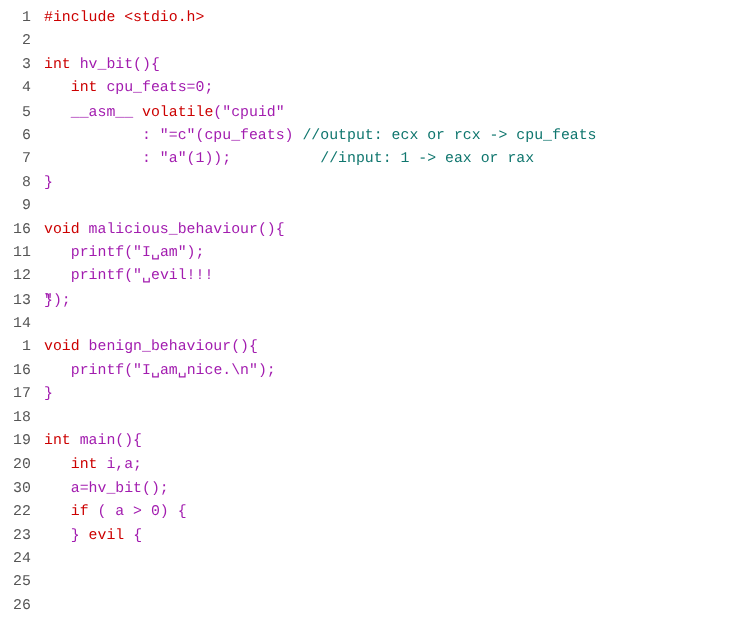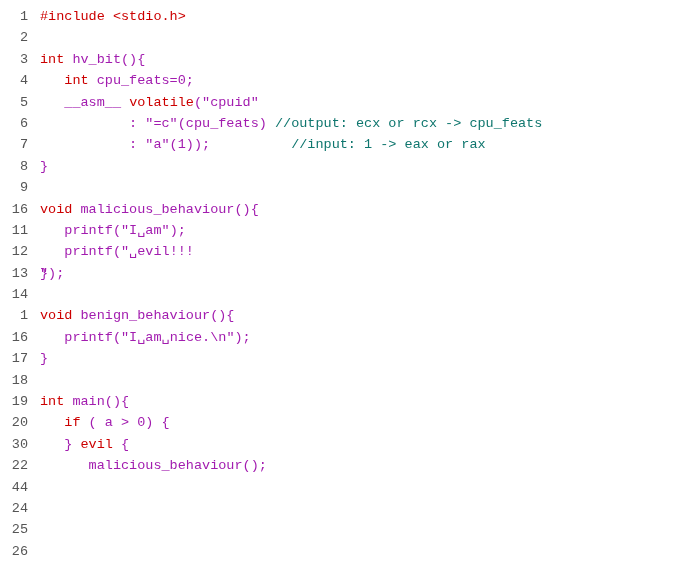--- a/index.html
+++ b/index.html
@@ -73,21 +73,21 @@
       <div>13</div>
       <div>14</div>
       <div>1</div>
       <div>16</div>
       <div>17</div>
       <div>18</div>
       <div>19</div>
       <div>20</div>
       <div>30</div>
       <div>22</div>
-      <div>44</div>
+      <div>23</div>
       <div>24</div>
       <div>25</div>
       <div>26</div>
       <div>27</div>
     </div>
   <div class="code-lines" id="code-lines">
       <div class="code-line"><span class="kw">#include &lt;stdio.h&gt;</span></div>
       <div class="code-line"> </div>
       <div class="code-line"><span class="kw">int</span><span class="plain"> hv_bit(){</span></div>
       <div class="code-line"><span class="kw">   int</span><span class="plain"> cpu_feats=0;</span></div>
@@ -100,18 +100,19 @@
       <div class="code-line"><span class="plain">   printf("I␣am");</span></div>
       <div class="code-line"><span class="plain">   printf("␣evil!!!
 ");</span></div>
       <div class="code-line"><span class="plain">}</span></div>
       <div class="code-line"> </div>
       <div class="code-line"><span class="kw">void</span><span class="plain"> benign_behaviour(){</span></div>
       <div class="code-line"><span class="plain">   printf("I␣am␣nice.\n");</span></div>
       <div class="code-line"><span class="plain">}</span></div>
       <div class="code-line"> </div>
       <div class="code-line"><span class="kw">int</span><span class="plain"> main(){</span></div>
+      <div class="code-line"><span class="kw">   int</span><span class="plain"> i,a;</span></div>
+      <div class="code-line"><span class="plain">   a=hv_bit();</span></div>
       <div class="code-line"><span class="plain">   </span><span class="kw">if</span><span class="plain"> ( a &gt; 0) {</span></div>
       <div class="code-line"><span class="plain">   } </span><span class="kw">evil</span><span class="plain"> {</span></div>
-      <div class="code-line"><span class="plain">      malicious_behaviour();</span></div>
       <div class="code-line"></div>
     </div>
 </div>
 
 </body></html>

